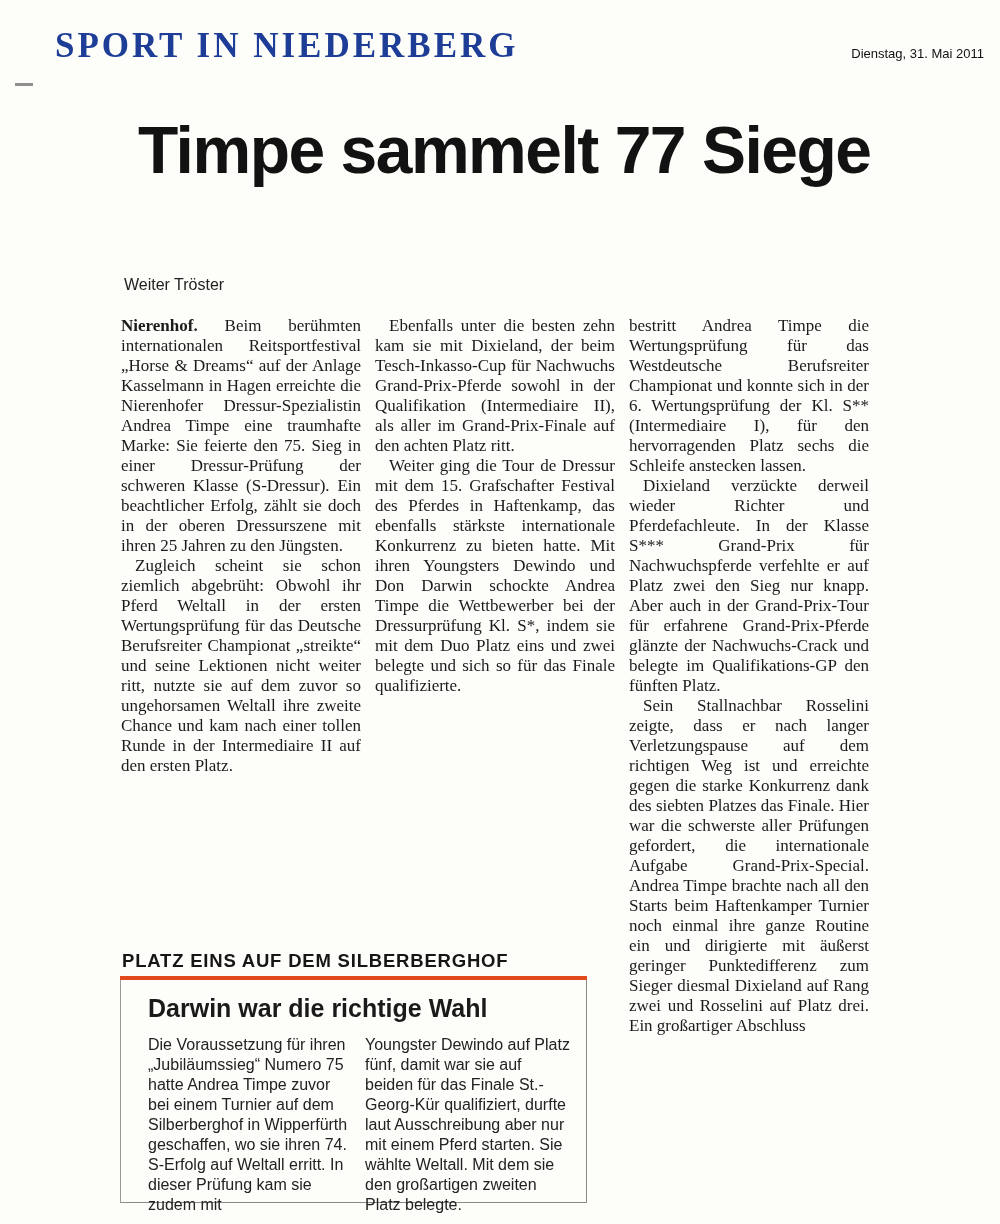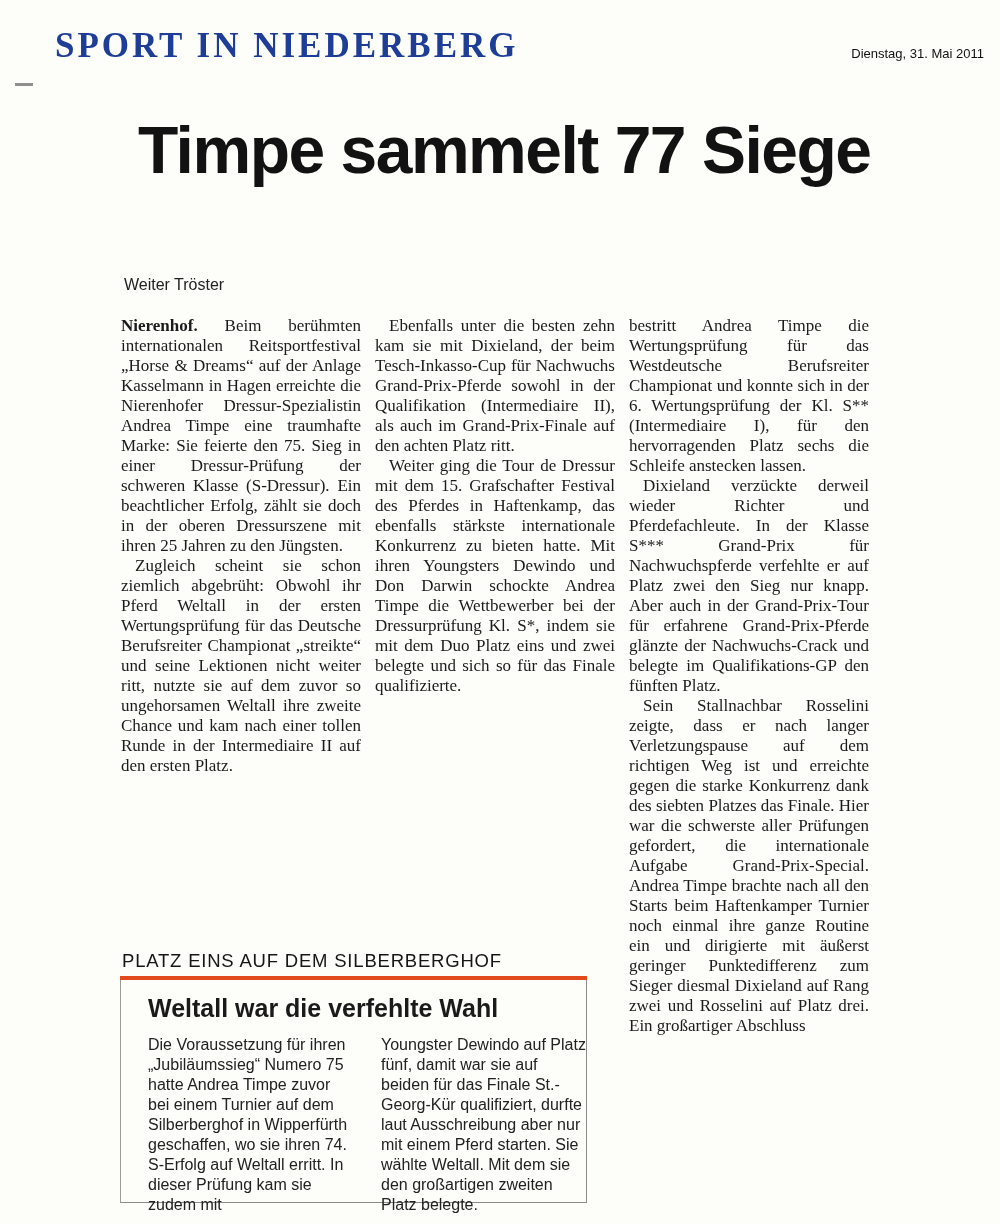--- a/index.html
+++ b/index.html
@@ -53,38 +53,38 @@
     font-size:17px;line-height:20px;
     text-align:justify;
     hyphens:auto;
     color:#1b1b1b;
   }
   .col p.indent{text-indent:14px;}
   .lead{font-weight:bold;}
   
   .box-kicker{
     position:absolute;left:122px;top:950px;
-    font-size:18.5px;font-weight:normal;letter-spacing:0.8px;color:#161616;
+    font-size:18.5px;font-weight:bold;letter-spacing:0.8px;color:#161616;
   }
   .box-rule{
     position:absolute;left:120px;top:976px;width:467px;height:4px;background:#e2491d;
   }
   .infobox{
     position:absolute;left:120px;top:980px;width:467px;height:223px;
     border-left:1px solid #9a9a96;
     border-right:1px solid #8a8a86;
     border-bottom:1px solid #8a8a86;
     box-sizing:border-box;
   }
   .box-title{
     margin:14px 0 0 27px;
     font-size:25px;font-weight:bold;color:#1a1a1a;
   }
   .box-cols{
-    display:flex;gap:28px;margin:12px 0 0 27px;
+    display:flex;gap:12px;margin:12px 0 0 27px;
   }
   .box-col{
     margin:0;width:205px;
     font-size:16px;line-height:20px;
     color:#222;text-align:left;
   }
 </style>
 </head>
 <body>
 
@@ -98,34 +98,34 @@
 
 
   <div class="byline">Weiter Tröster</div>
 
   <div class="columns">
     <div class="col">
       <p><strong class="lead">Nierenhof.</strong><span> Beim berühmten internationalen Reitsportfestival „Horse &amp; Dreams“ auf der Anlage Kasselmann in Hagen erreichte die Nierenhofer Dressur-Spezialistin Andrea Timpe eine traumhafte Marke: Sie feierte den 75. Sieg in einer Dressur-Prüfung der schweren Klasse (S-Dressur). Ein beachtlicher Erfolg, zählt sie doch in der oberen Dressurszene mit ihren 25 Jahren zu den Jüngsten.</span></p>
       <p class="indent">Zugleich scheint sie schon ziemlich abgebrüht: Obwohl ihr Pferd Weltall in der ersten Wertungsprüfung für das Deutsche Berufsreiter Championat „streikte“ und seine Lektionen nicht weiter ritt, nutzte sie auf dem zuvor so ungehorsamen Weltall ihre zweite Chance und kam nach einer tollen Runde in der Intermediaire II auf den ersten Platz.</p>
     </div>
     <div class="col">
-      <p class="indent">Ebenfalls unter die besten zehn kam sie mit Dixieland, der beim Tesch-Inkasso-Cup für Nachwuchs Grand-Prix-Pferde sowohl in der Qualifikation (Intermediaire II), als auch im Grand-Prix-Finale auf den achten Platz ritt.</p>
+      <p class="indent">Ebenfalls unter die besten zehn kam sie mit Dixieland, der beim Tesch-Inkasso-Cup für Nachwuchs Grand-Prix-Pferde sowohl in der Qualifikation (Intermediaire II), als aller im Grand-Prix-Finale auf den achten Platz ritt.</p>
       <p class="indent">Weiter ging die Tour de Dressur mit dem 15. Grafschafter Festival des Pferdes in Haftenkamp, das ebenfalls stärkste internationale Konkurrenz zu bieten hatte. Mit ihren Youngsters Dewindo und Don Darwin schockte Andrea Timpe die Wettbewerber bei der Dressurprüfung Kl. S*, indem sie mit dem Duo Platz eins und zwei belegte und sich so für das Finale qualifizierte.</p>
     </div>
     <div class="col">
       <p>bestritt Andrea Timpe die Wertungsprüfung für das Westdeutsche Berufsreiter Championat und konnte sich in der 6. Wertungsprüfung der Kl. S** (Intermediaire I), für den hervorragenden Platz sechs die Schleife anstecken lassen.</p>
       <p class="indent">Dixieland verzückte derweil wieder Richter und Pferdefachleute. In der Klasse S*** Grand-Prix für Nachwuchspferde verfehlte er auf Platz zwei den Sieg nur knapp. Aber auch in der Grand-Prix-Tour für erfahrene Grand-Prix-Pferde glänzte der Nachwuchs-Crack und belegte im Qualifikations-GP den fünften Platz.</p>
       <p class="indent">Sein Stallnachbar Rosselini zeigte, dass er nach langer Verletzungspause auf dem richtigen Weg ist und erreichte gegen die starke Konkurrenz dank des siebten Platzes das Finale. Hier war die schwerste aller Prüfungen gefordert, die internationale Aufgabe Grand-Prix-Special. Andrea Timpe brachte nach all den Starts beim Haftenkamper Turnier noch einmal ihre ganze Routine ein und dirigierte mit äußerst geringer Punktedifferenz zum Sieger diesmal Dixieland auf Rang zwei und Rosselini auf Platz drei. Ein großartiger Abschluss</p>
     </div>
   </div>
 
   <div class="box-kicker">PLATZ EINS AUF DEM SILBERBERGHOF</div>
   <div class="box-rule"></div>
 
   <div class="infobox">
-    <h2 class="box-title">Weltall war die verfehlte Wahl</h2>
+    <h2 class="box-title">Darwin war die richtige Wahl</h2>
     <div class="box-cols">
       <p class="box-col">Die Voraussetzung für ihren „Jubiläumssieg“ Numero 75 hatte Andrea Timpe zuvor bei einem Turnier auf dem Silberberghof in Wipperfürth geschaffen, wo sie ihren 74. S-Erfolg auf Weltall erritt. In dieser Prüfung kam sie zudem mit</p>
       <p class="box-col">Youngster Dewindo auf Platz fünf, damit war sie auf beiden für das Finale St.-Georg-Kür qualifiziert, durfte laut Ausschreibung aber nur mit einem Pferd starten. Sie wählte Weltall. Mit dem sie den großartigen zweiten Platz belegte.</p>
     </div>
   </div>
 
 </div>
 
 </body></html>

